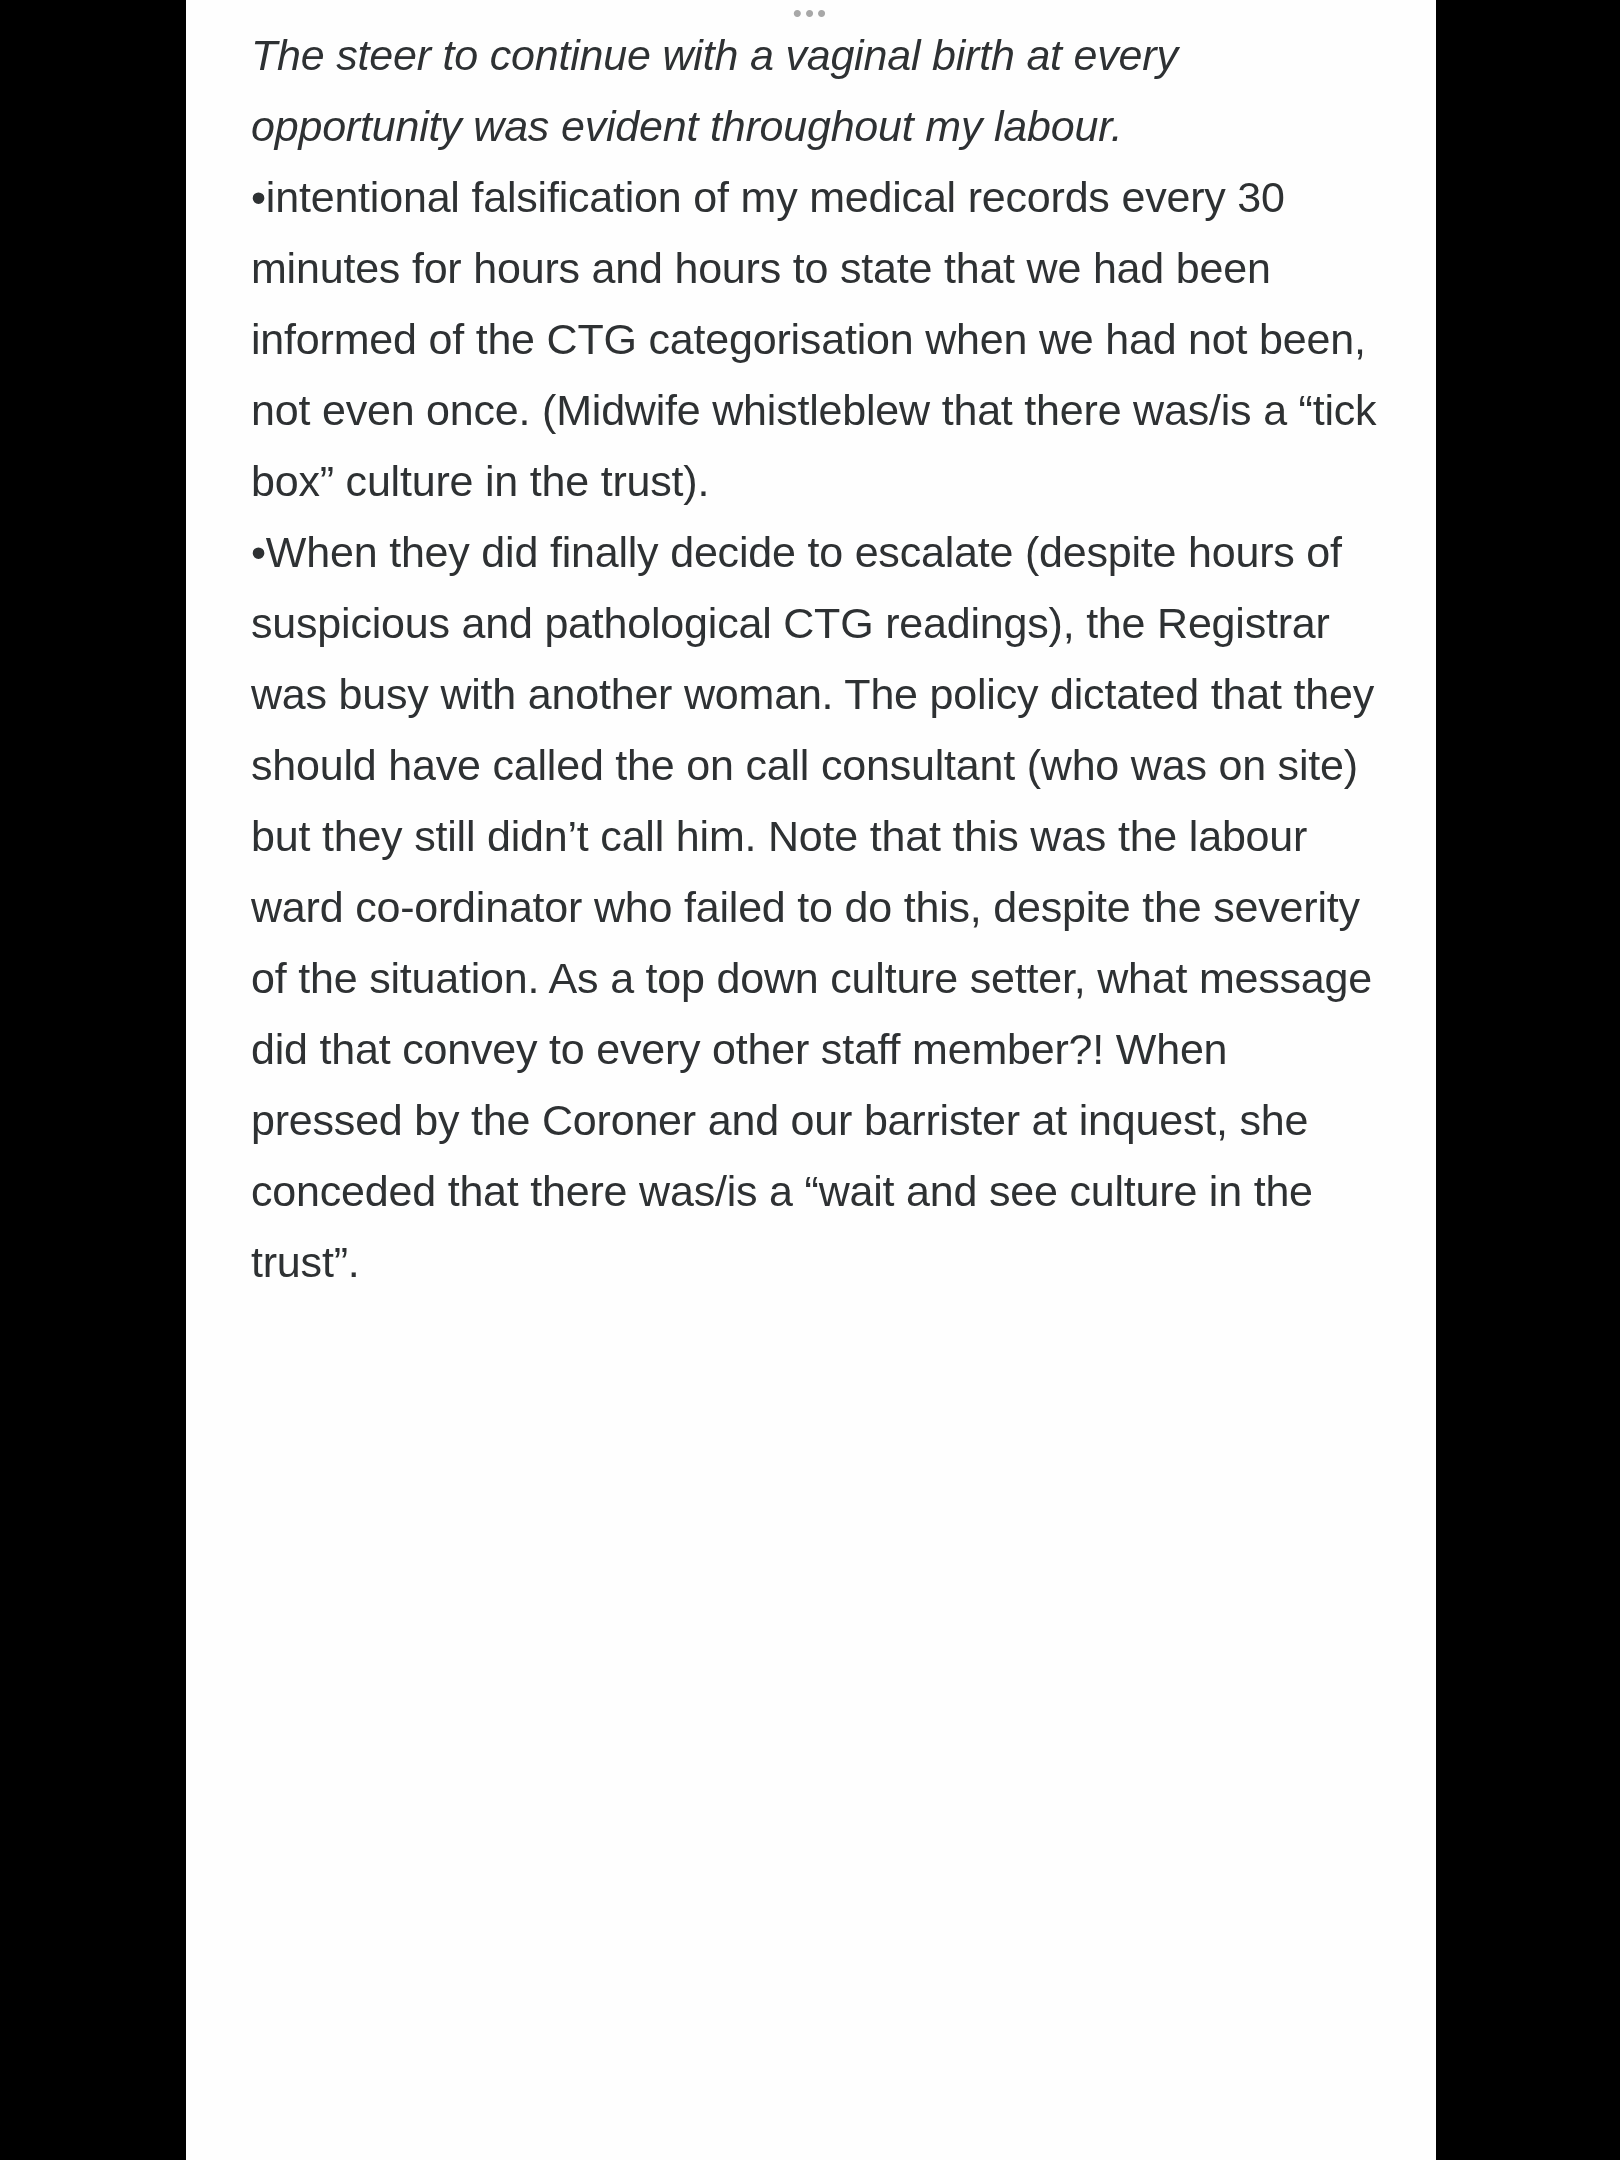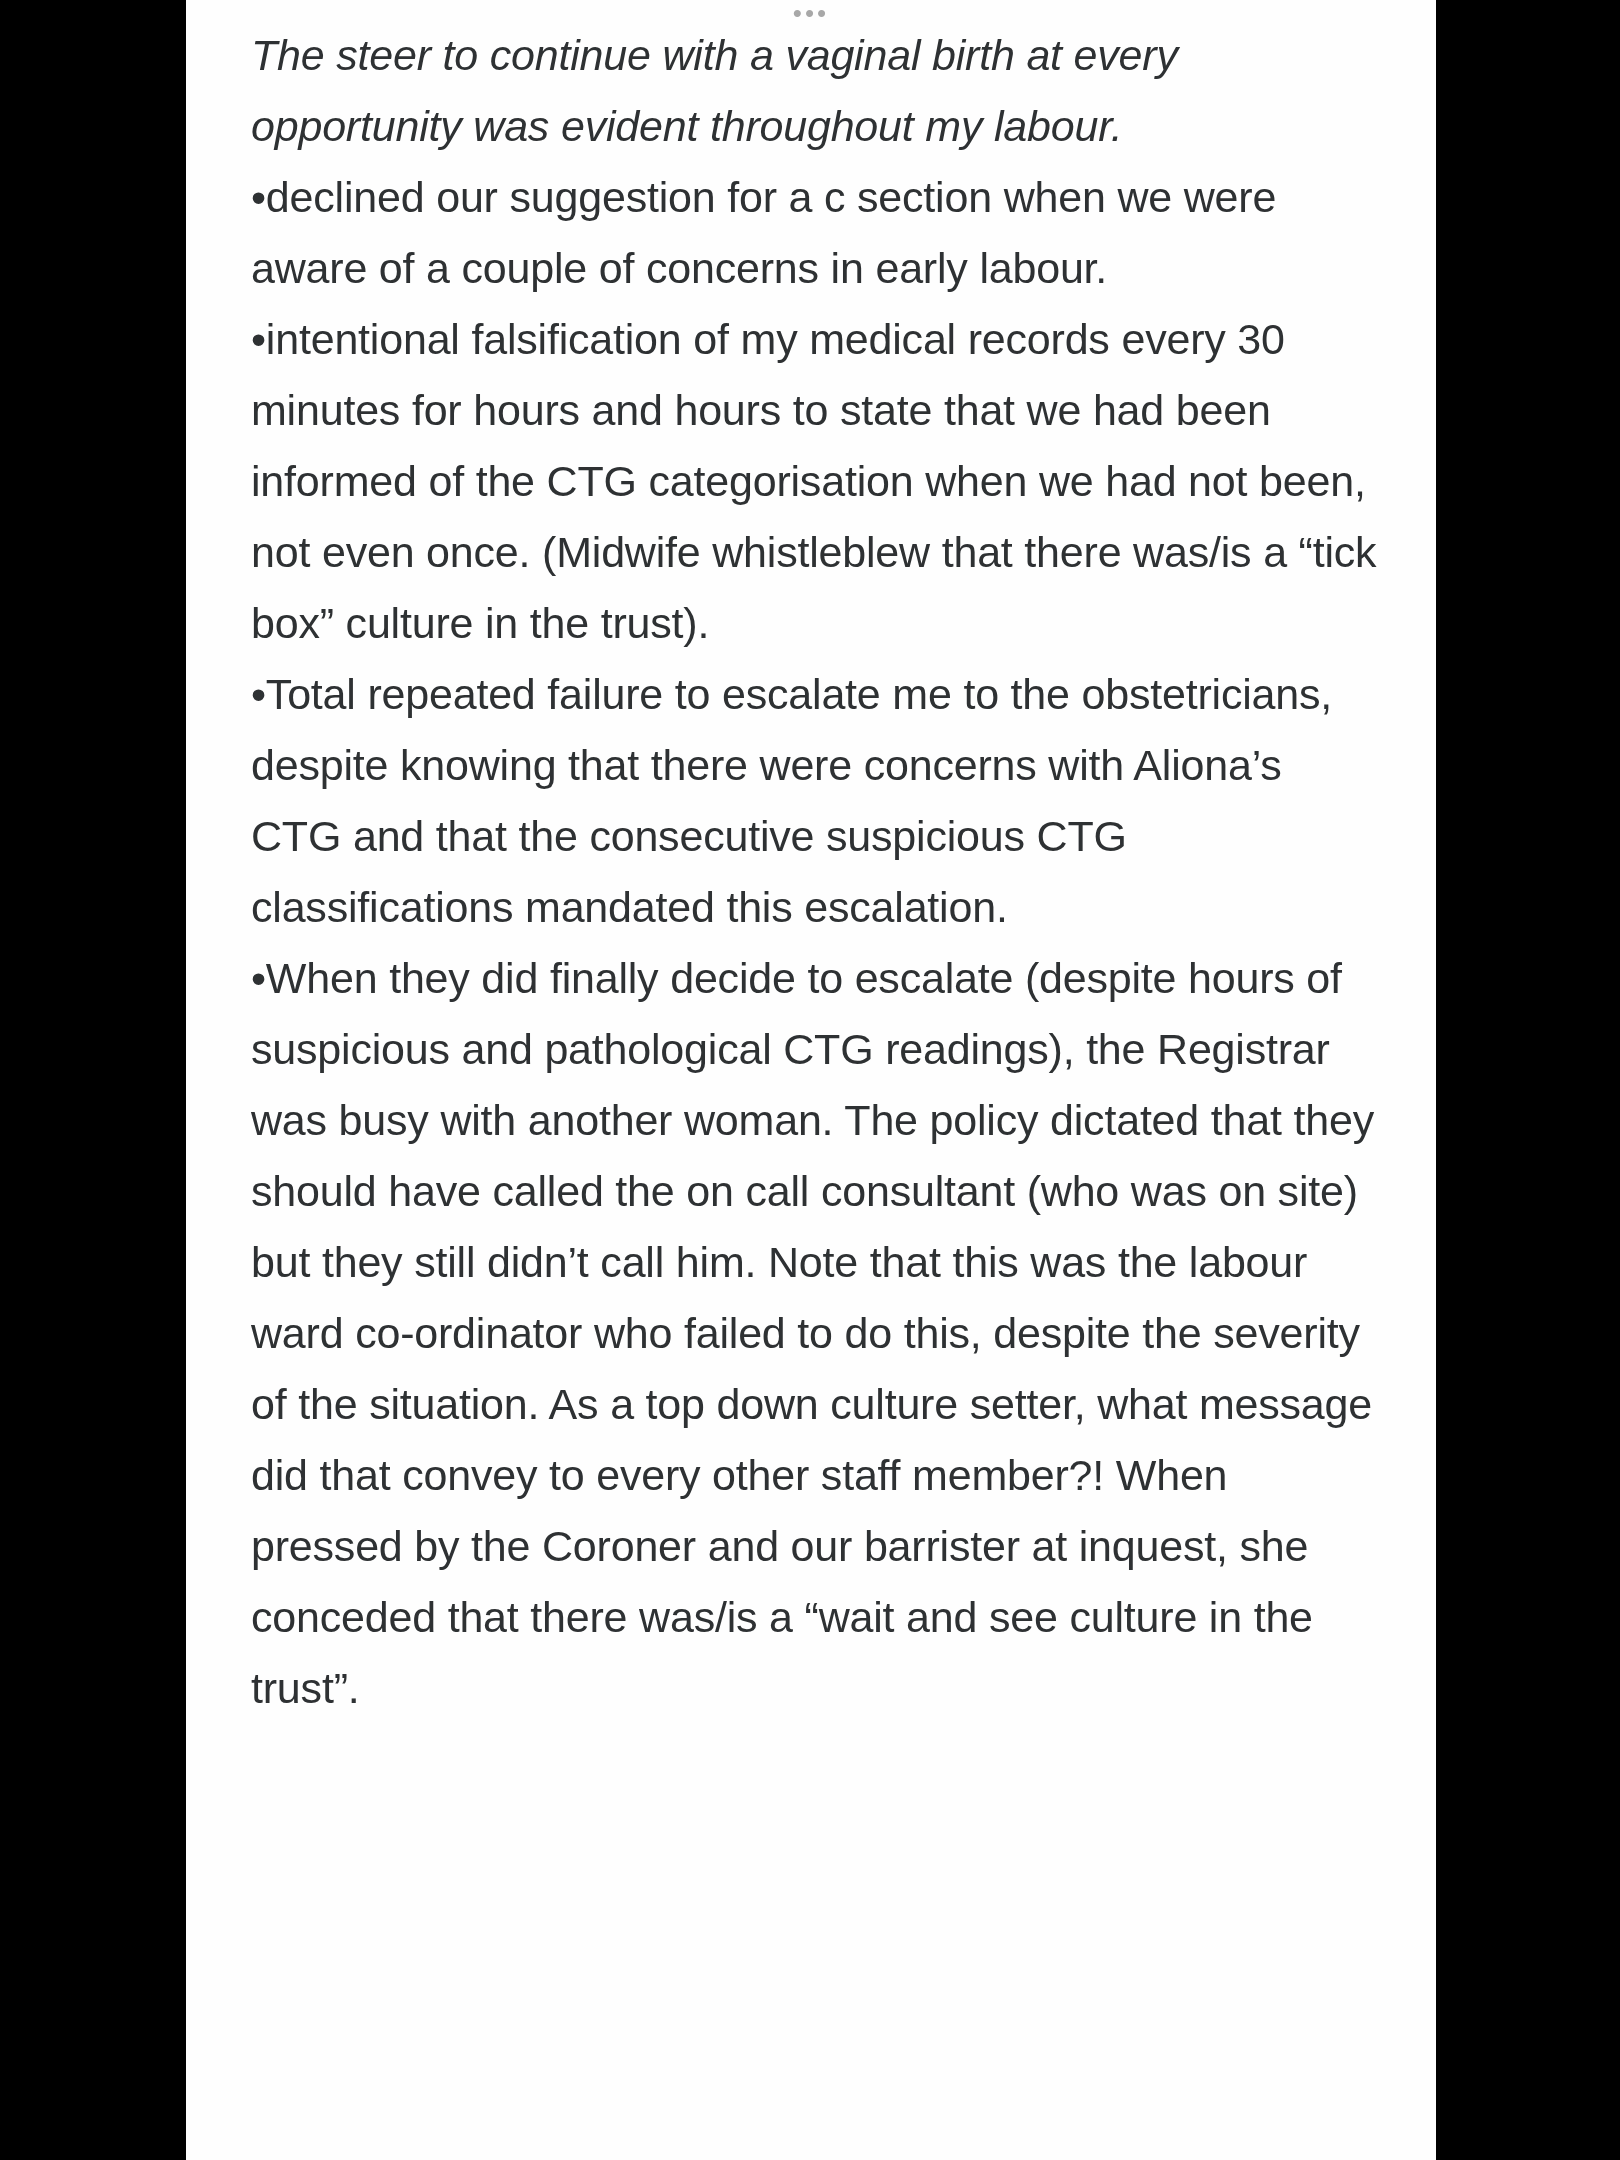--- a/index.html
+++ b/index.html
@@ -68,20 +68,18 @@
 </head>
 <body>
 
 <div class="screen">
   <div class="page">
 
     <div class="ellipsis">•••</div>
 
     <div class="content">
       <p class="para">The steer to continue with a vaginal birth at every opportunity was evident throughout my labour.</p>
-      <p class="bullet-para">•declined our suggestion for a c section when we were aware of a couple of concerns in early labour.</p>
       <p class="bullet-para">•intentional falsification of my medical records every 30 minutes for hours and hours to state that we had been informed of the CTG categorisation when we had not been, not even once. (Midwife whistleblew that there was/is a “tick box” culture in the trust).</p>
-      <p class="bullet-para">•Total repeated failure to escalate me to the obstetricians, despite knowing that there were concerns with Aliona’s CTG and that the consecutive suspicious CTG classifications mandated this escalation.</p>
       <p class="bullet-para">•When they did finally decide to escalate (despite hours of suspicious and pathological CTG readings), the Registrar was busy with another woman. The policy dictated that they should have called the on call consultant (who was on site) but they still didn’t call him. Note that this was the labour ward co-ordinator who failed to do this, despite the severity of the situation. As a top down culture setter, what message did that convey to every other staff member?! When pressed by the Coroner and our barrister at inquest, she conceded that there was/is a “wait and see culture in the trust”.</p>
     </div>
 
   </div>
 </div>
 
 </body></html>

